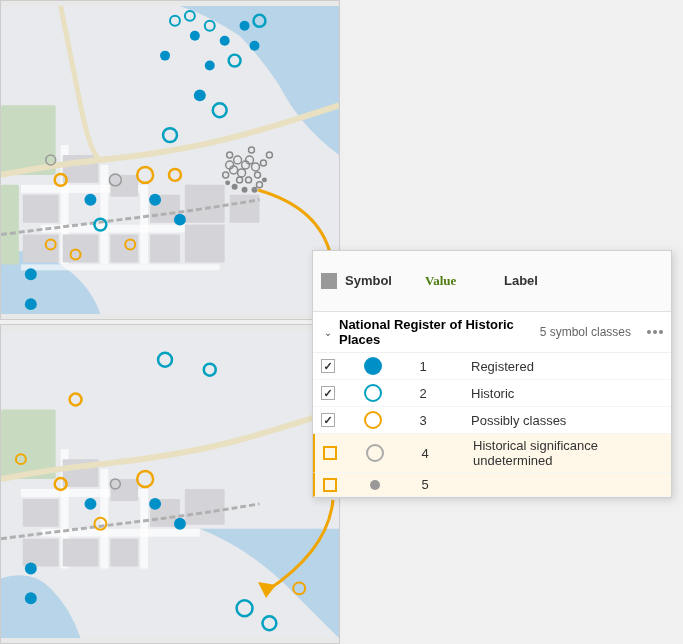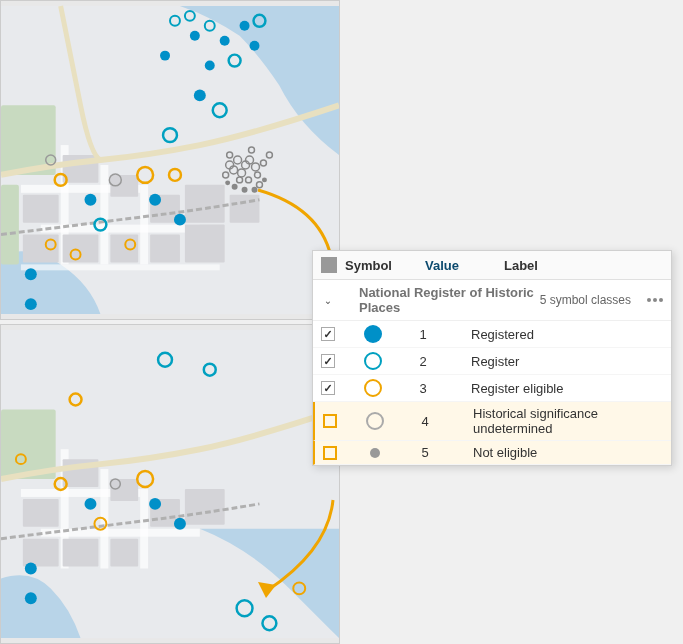--- a/index.html
+++ b/index.html
@@ -46,43 +46,44 @@
       top: 250px;
       width: 360px;
       background: #fff;
       border: 1px solid #d0d0d0;
       box-shadow: 2px 2px 8px rgba(0,0,0,0.15);
       z-index: 10;
     }
 
     .legend-header-row {
       display: flex;
-      align-items: center;
-      padding: 6px 8px;
+      align-items: flex-start;
+      padding: 22px 8px;
       border-bottom: 1px solid #e0e0e0;
       background: #fafafa;
     }
 
     .legend-header-icon {
       width: 16px;
       height: 16px;
       background: #888;
       margin-right: 8px;
       flex-shrink: 0;
     }
 
     .legend-col-symbol {
       width: 80px;
       font-weight: 600;
       color: #333;
     }
     .legend-col-value {
       width: 50px;
       font-weight: 600;
-      color: #0c4a6e;
+      color: #4d7c0f;
+      font-family: Liberation Serif, serif;
     }
     .legend-col-label {
       flex: 1;
       font-weight: 600;
       color: #333;
       margin-left: 29px;
     }
 
     .legend-layer-row {
       display: flex;
@@ -99,24 +100,23 @@
       color: #555;
       flex-shrink: 0;
       display: flex;
       align-items: center;
       justify-content: center;
       font-size: 10px;
     }
 
     .legend-layer-name {
       font-weight: 600;
-      color: #737373;
+      color: #000000;
       font-size: 13px;
       flex: 1;
-      margin-left: 20px;
     }
 
     .legend-class-count {
       color: #666;
       font-size: 12px;
       margin-right: 16px;
     }
 
     .legend-more-btn {
       display: flex;
@@ -439,46 +439,45 @@
   </div>
 
   <div class="legend-data-row">
     <div class="legend-checkbox checked">
       <span class="checkmark">✓</span>
     </div>
     <div class="symbol-cell">
       <div class="circle-outline-teal"></div>
     </div>
     <div class="value-cell">2</div>
-    <div class="label-cell">Register</div>
+    <div class="label-cell">Historic</div>
   </div>
 
   <div class="legend-data-row">
     <div class="legend-checkbox checked">
       <span class="checkmark">✓</span>
     </div>
     <div class="symbol-cell">
       <div class="circle-outline-orange"></div>
     </div>
     <div class="value-cell">3</div>
-    <div class="label-cell">Register eligible</div>
+    <div class="label-cell">Possibly classes</div>
   </div>
 
   <div class="legend-data-row highlighted">
     <div class="legend-checkbox" style="border: 2px solid #f0a500; background: #fff8e8;">
     </div>
     <div class="symbol-cell">
       <div class="circle-outline-gray"></div>
     </div>
     <div class="value-cell">4</div>
     <div class="label-cell">Historical significance undetermined</div>
   </div>
 
   <div class="legend-data-row highlighted">
     <div class="legend-checkbox" style="border: 2px solid #f0a500; background: #fff8e8;">
     </div>
     <div class="symbol-cell">
       <div class="circle-small-gray"></div>
     </div>
     <div class="value-cell">5</div>
-    <div class="label-cell">Not eligible</div>
   </div>
 </div>
 
 </body></html>

